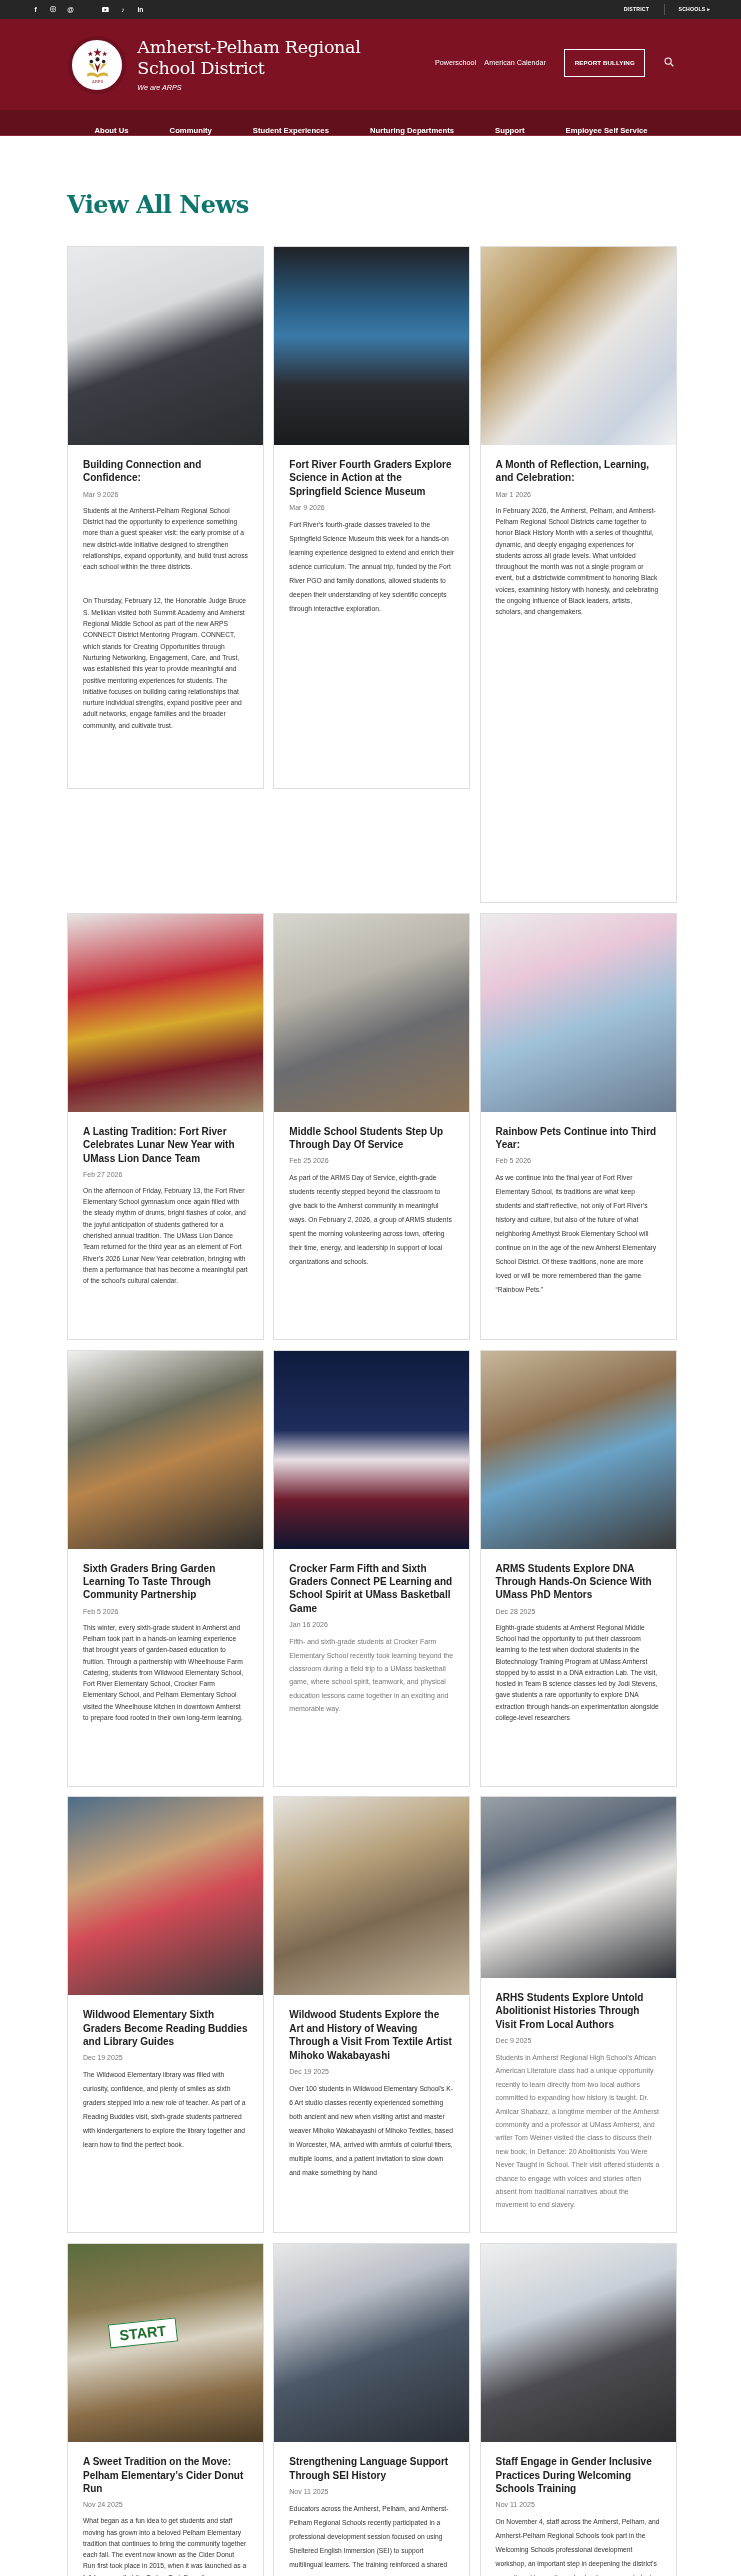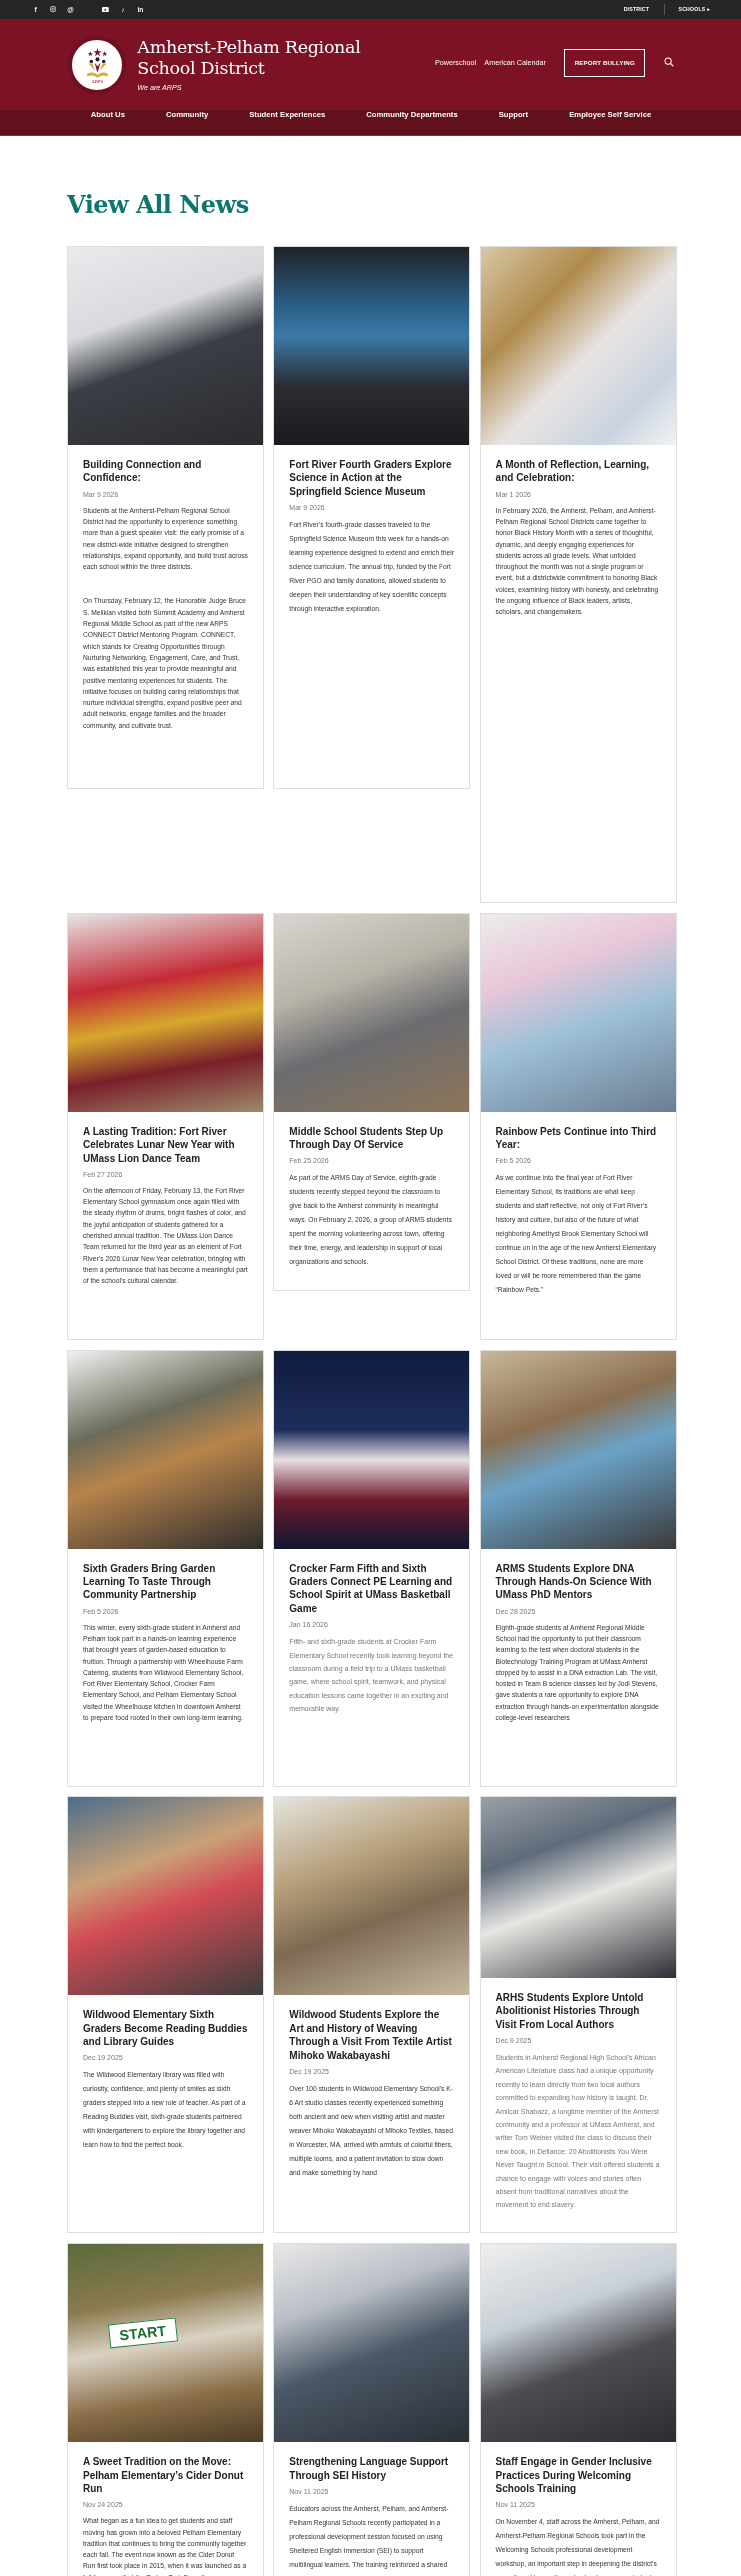--- a/index.html
+++ b/index.html
@@ -20,21 +20,21 @@
   .logo-wrap svg { width: 41px; height: 41px; }
   .brand { flex: 1; }
   .brand .title { font-family: "DejaVu Serif", serif; color: #fff; font-size: 17.5px; line-height: 1.2; font-weight: normal; width: 247px; letter-spacing: -0.3px; }
   .brand .tagline { color: #fff; font-style: italic; font-size: 7.2px; margin-top: 4.1px; }
   .hdr-links { display: flex; align-items: center; gap: 5.2px; color: #fff; font-size: 7.2px; margin-top: -3.1px; }
   .hdr-links .lnk { margin-right: 3.1px; }
   .report-btn { border: 0.8px solid #fff; color: #fff; font-size: 6.2px; font-weight: bold; padding: 9.3px 9.3px; margin-left: 10.3px; letter-spacing: 0.1px; }
   .search-ico { margin-left: 13.4px; width: 10.3px; height: 10.3px; }
 
   
-  .mainnav { height: 26px; background: #63101d; display: flex; align-items: flex-start; justify-content: center; gap: 6px; border-bottom: 1.5px solid #8a2a3a; }
+  .mainnav { height: 26px; background: #63101d; display: flex; align-items: flex-end; justify-content: center; gap: 6px; border-bottom: 1.5px solid #8a2a3a; }
   .mainnav .item { color: #fff; font-size: 7.7px; font-weight: bold; padding: 0 17.5px; }
 
   
   .content { padding: 0 67px; }
   .page-title { font-family: "DejaVu Serif", serif; color: #0f766e; font-size: 24px; font-weight: bold; padding-top: 54px; letter-spacing: -0.5px; height: 110px; }
   .grid { display: grid; grid-template-columns: 197px 197px 197px; column-gap: 9.3px; row-gap: 9.8px; margin-top: 26px; }
   .card { border: 0.5px solid #dedede; background: #fff; height: 543px; display: flex; flex-direction: column; }
   .card.r { height: auto; }
   .card .img { height: 198px; width: 100%; position: relative; overflow: hidden; }
   .card .body { padding: 13px 15px 20.6px 15px; }
@@ -124,21 +124,21 @@
           <line x1="12.5" y1="12.5" x2="18" y2="18" stroke="#fff" stroke-width="2.2"></line>
         </svg>
     </a>
   </div>
 </div>
 
 <nav class="mainnav">
   <a class="item">About Us</a>
   <a class="item">Community</a>
   <a class="item">Student Experiences</a>
-  <a class="item">Community Departments</a>
+  <a class="item">Nurturing Departments</a>
   <a class="item">Support</a>
   <a class="item">Employee Self Service</a>
 </nav>
 
 <main class="content">
   <h1 class="page-title">View All News</h1>
 
   <div class="grid" style="margin-top:0">
 
     <article class="card r" style="height:543px">
@@ -176,21 +176,21 @@
     <article class="card r" style="height:427px">
       <div class="img ph4"></div>
       <div class="body">
         <a class="ttl" style="display:block">A Lasting Tradition: Fort River Celebrates Lunar New Year with UMass Lion Dance Team</a>
         <div class="date">Feb 27 2026</div>
         <div class="txt">
             <p>On the afternoon of Friday, February 13, the Fort River Elementary School gymnasium once again filled with the steady rhythm of drums, bright flashes of color, and the joyful anticipation of students gathered for a cherished annual tradition. The UMass Lion Dance Team returned for the third year as an element of Fort River’s 2026 Lunar New Year celebration, bringing with them a performance that has become a meaningful part of the school’s cultural calendar.</p>
           </div>
       </div>
     </article>
-    <article class="card r" style="height:378px">
+    <article class="card r" style="height:427px">
       <div class="img ph5"></div>
       <div class="body">
         <a class="ttl" style="display:block">Middle School Students Step Up Through Day Of Service</a>
         <div class="date">Feb 25 2026</div>
         <div class="txt loose">
             <p>As part of the ARMS Day of Service, eighth-grade students recently stepped beyond the classroom to give back to the Amherst community in meaningful ways. On February 2, 2026, a group of ARMS students spent the morning volunteering across town, offering their time, energy, and leadership in support of local organizations and schools.</p>
           </div>
       </div>
     </article>
     <article class="card r" style="height:427px">

